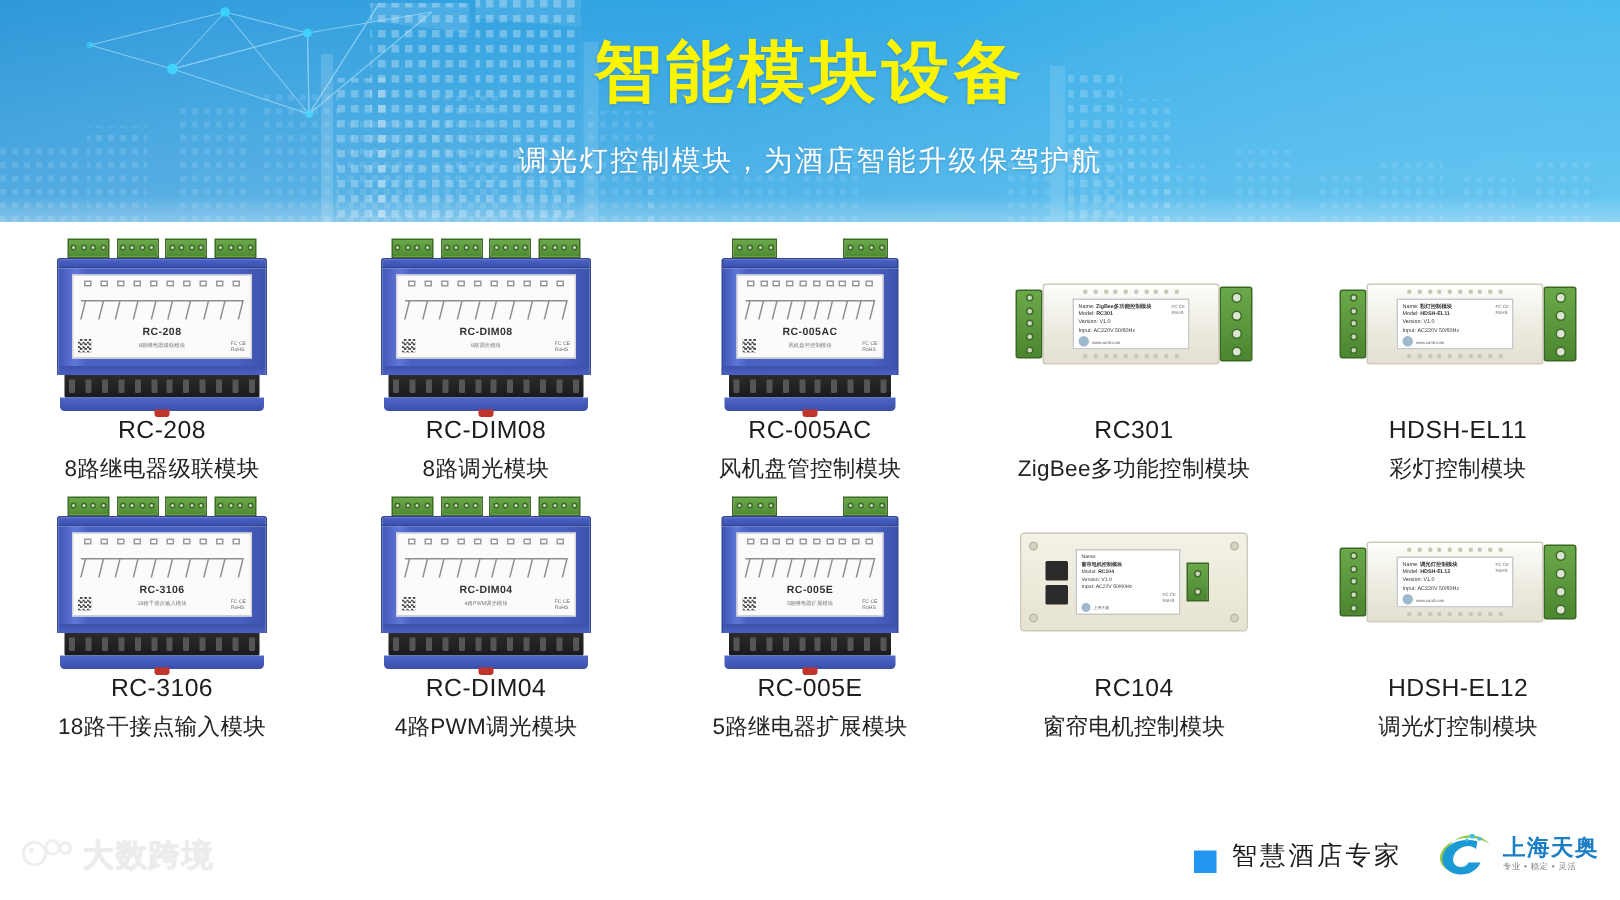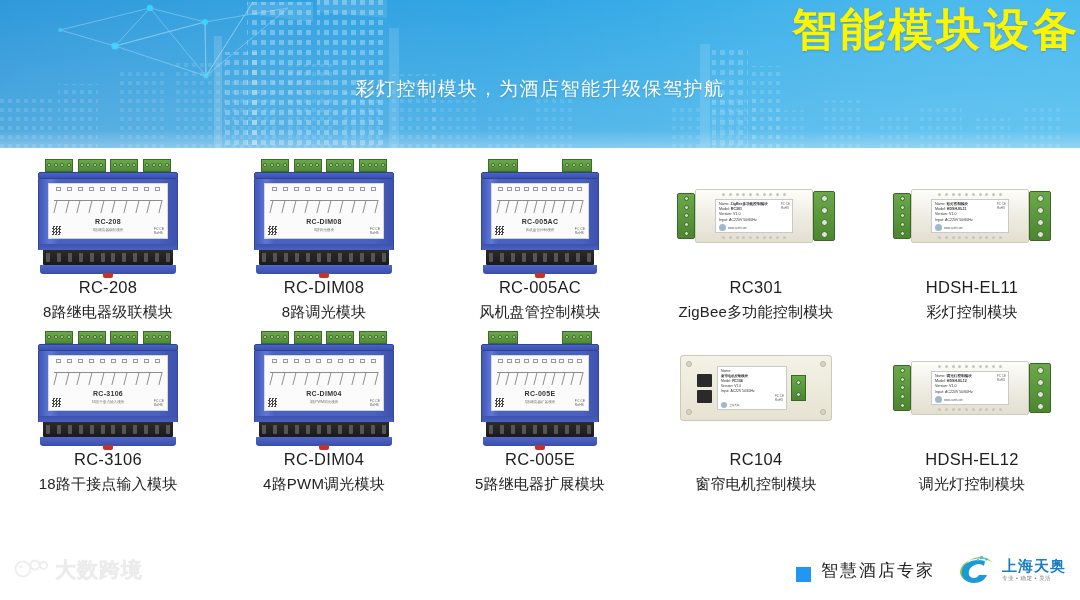--- a/index.html
+++ b/index.html
@@ -24,24 +24,24 @@
       radial-gradient(circle at 14% 120%, rgba(255,255,255,.10) 0%, rgba(255,255,255,0) 55%),
       radial-gradient(circle at 88% -10%, rgba(255,255,255,.10) 0%, rgba(255,255,255,0) 50%);
   }
   .hdr-svg { position:absolute; left:0; top:0; }
   .hdr-fade {
     position:absolute; left:0; bottom:0; width:1080px; height:18px;
     background: linear-gradient(to bottom, rgba(255,255,255,0), rgba(255,255,255,.28));
   }
   .hdr-text { position:absolute; left:0; top:0; width:1080px; height:148px; text-align:center; }
   .title {
+    margin-top: 18px;
     font-size: 45px; font-weight: bold; letter-spacing: 3px;
     color:#fdf400;
     text-shadow: 0 1px 2px rgba(0,60,110,.25);
-    text-align: right;
   }
   .subtitle {
     margin-top: 16px;
     font-size: 19px; color:#ffffff; letter-spacing: 1.5px;
     text-shadow: 0 1px 2px rgba(0,60,110,.22);
   }
 
   
   .grid {
     position:absolute; left:0; top:158px; width:1080px;
@@ -182,21 +182,21 @@
         <circle cx="60" cy="30" r="2.2" opacity="0.6"></circle>
       </g>
 
       <rect x="0" y="0" width="1080" height="148" fill="url(#bgfade)"></rect>
     </svg>
 
     <div class="hdr-fade"></div>
 
     <div class="hdr-text">
       <div class="title">智能模块设备</div>
-      <div class="subtitle">彩灯控制模块，为酒店智能升级保驾护航</div>
+      <div class="subtitle">调光灯控制模块，为酒店智能升级保驾护航</div>
     </div>
   </div>
 
   <div class="grid" id="product-grid">
       <div class="cell">
     <div class="photo">
   <div style="position:relative;width:140px;">
     <div style="display:flex;justify-content:space-between;padding:0 7px;">
               <div style="background:linear-gradient(#6aa94a,#4e8a33);border:1px solid #3c6b26;
       width:28px;height:13px;display:flex;justify-content:space-around;align-items:center;">

